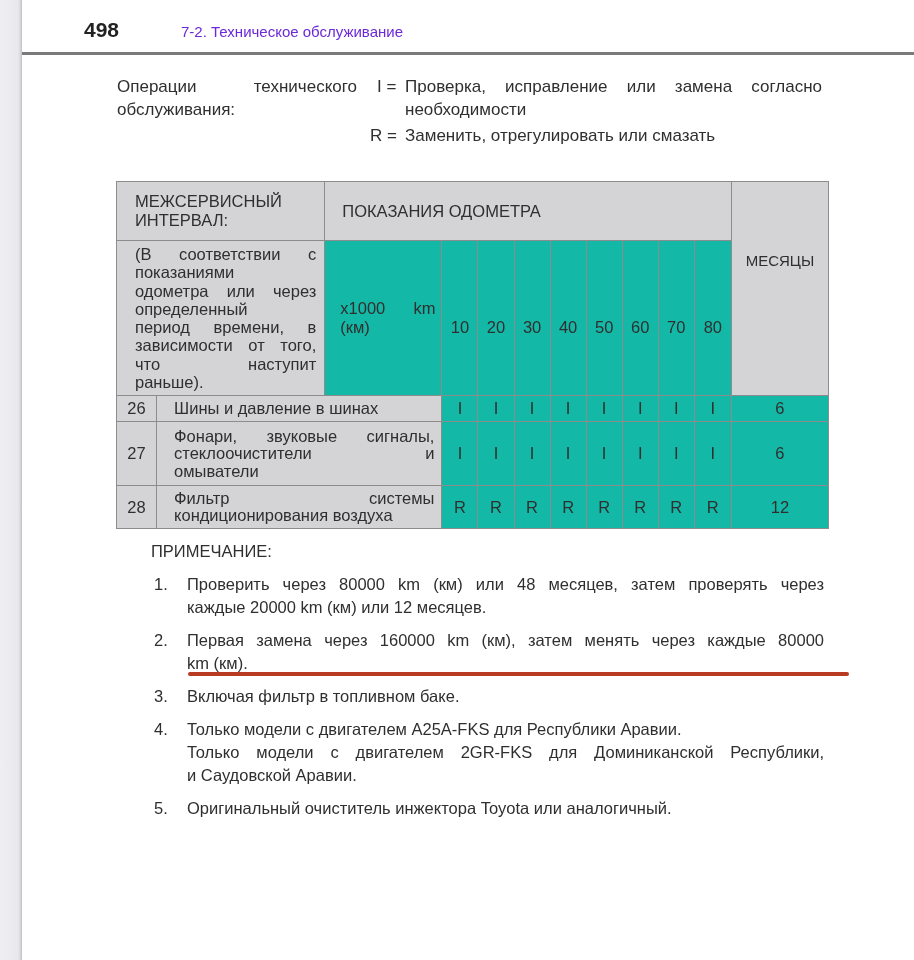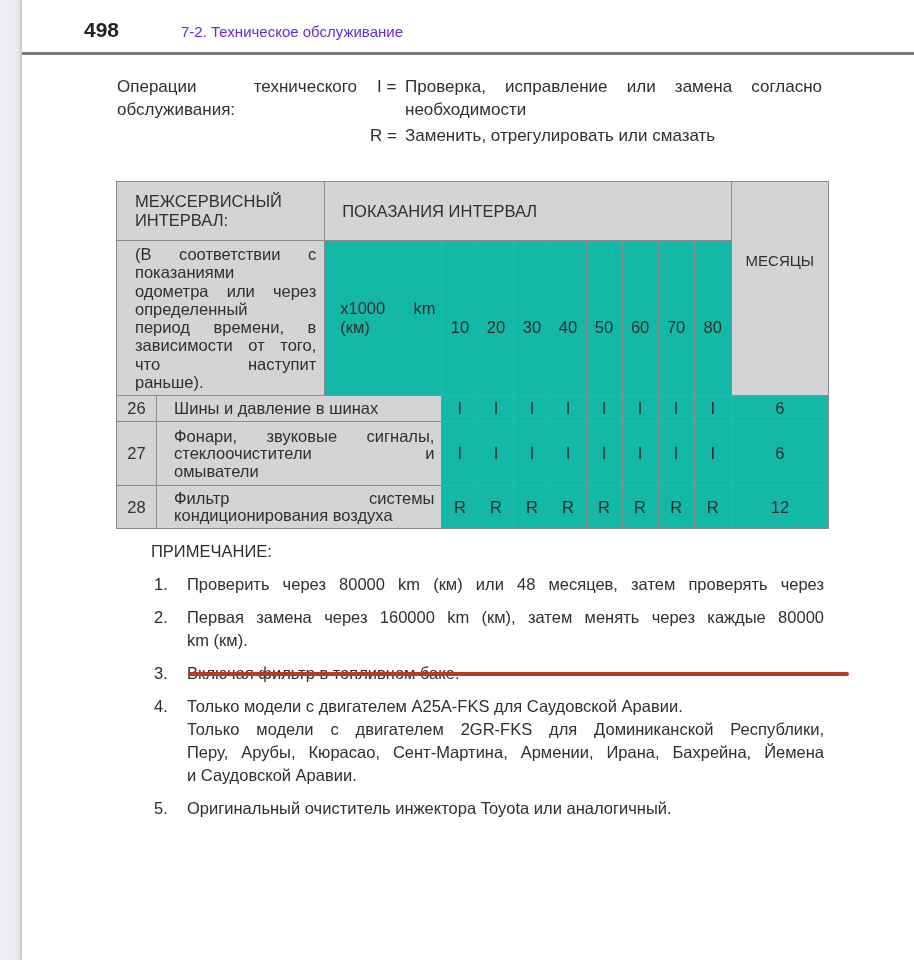--- a/index.html
+++ b/index.html
@@ -108,21 +108,21 @@
       <col style="width:36px">
       <col style="width:37px">
     <col style="width:97px">
   </colgroup>
   <tbody>
       <tr>
     <td colspan="2" class="gray hdr-interval">
       <span style="display:block">МЕЖСЕРВИСНЫЙ</span>
       <span style="display:block">ИНТЕРВАЛ:</span>
     </td>
-    <td colspan="9" class="gray hdr-odometer">ПОКАЗАНИЯ ИНТЕРВАЛ</td>
+    <td colspan="9" class="gray hdr-odometer">ПОКАЗАНИЯ ОДОМЕТРА</td>
     <td rowspan="2" class="gray months-hdr" style="vertical-align:middle !important;">
       <span style="position:relative; top:-28px;">МЕСЯЦЫ</span>
     </td>
   </tr>
   <tr style="height:155px">
     <td colspan="2" class="gray desc-cell">
       <span class="ln">(В соответствии с</span>
       <span class="ln" style="text-align-last:left">показаниями</span>
       <span class="ln">одометра или через</span>
       <span class="ln" style="text-align-last:left">определенный</span>
@@ -198,41 +198,41 @@
 </tbody>
   </table>
 
 <div class="note-title">ПРИМЕЧАНИЕ:</div>
 
 <div class="notes">
   <div class="note">
     <span class="num">1.</span>
     <span class="txt">
       <span class="ln">Проверить через 80000 km (км) или 48 месяцев, затем проверять через</span>
+      <span class="ln last">каждые 20000 km (км) или 12 месяцев.</span>
     </span>
   </div>
   <div class="note">
     <span class="num">2.</span>
     <span class="txt">
       <span class="ln">Первая замена через 160000 km (км), затем менять через каждые 80000</span>
       <span class="ln last">km (км).</span>
     </span>
   </div>
   <div class="note">
     <span class="num">3.</span>
     <span class="txt">
       <span class="ln last">Включая фильтр в топливном баке.</span>
     </span>
   </div>
   <div class="note">
     <span class="num">4.</span>
     <span class="txt">
-      <span class="ln last">Только модели с двигателем A25A-FKS для Саудовской Аравии.</span>
+      <span class="ln last">Только модели с двигателем A25A-FKS для Республики Аравии.</span>
       <span class="ln">Только модели с двигателем 2GR-FKS для Доминиканской Республики,</span>
-      <span class="ln">Перу, Арубы, Кюрасао, Сент-Мартина, Армении, Ирана, Бахрейна, Йемена</span>
       <span class="ln last">и Саудовской Аравии.</span>
     </span>
   </div>
   <div class="note">
     <span class="num">5.</span>
     <span class="txt">
       <span class="ln last">Оригинальный очиститель инжектора Toyota или аналогичный.</span>
     </span>
   </div>
 </div>

